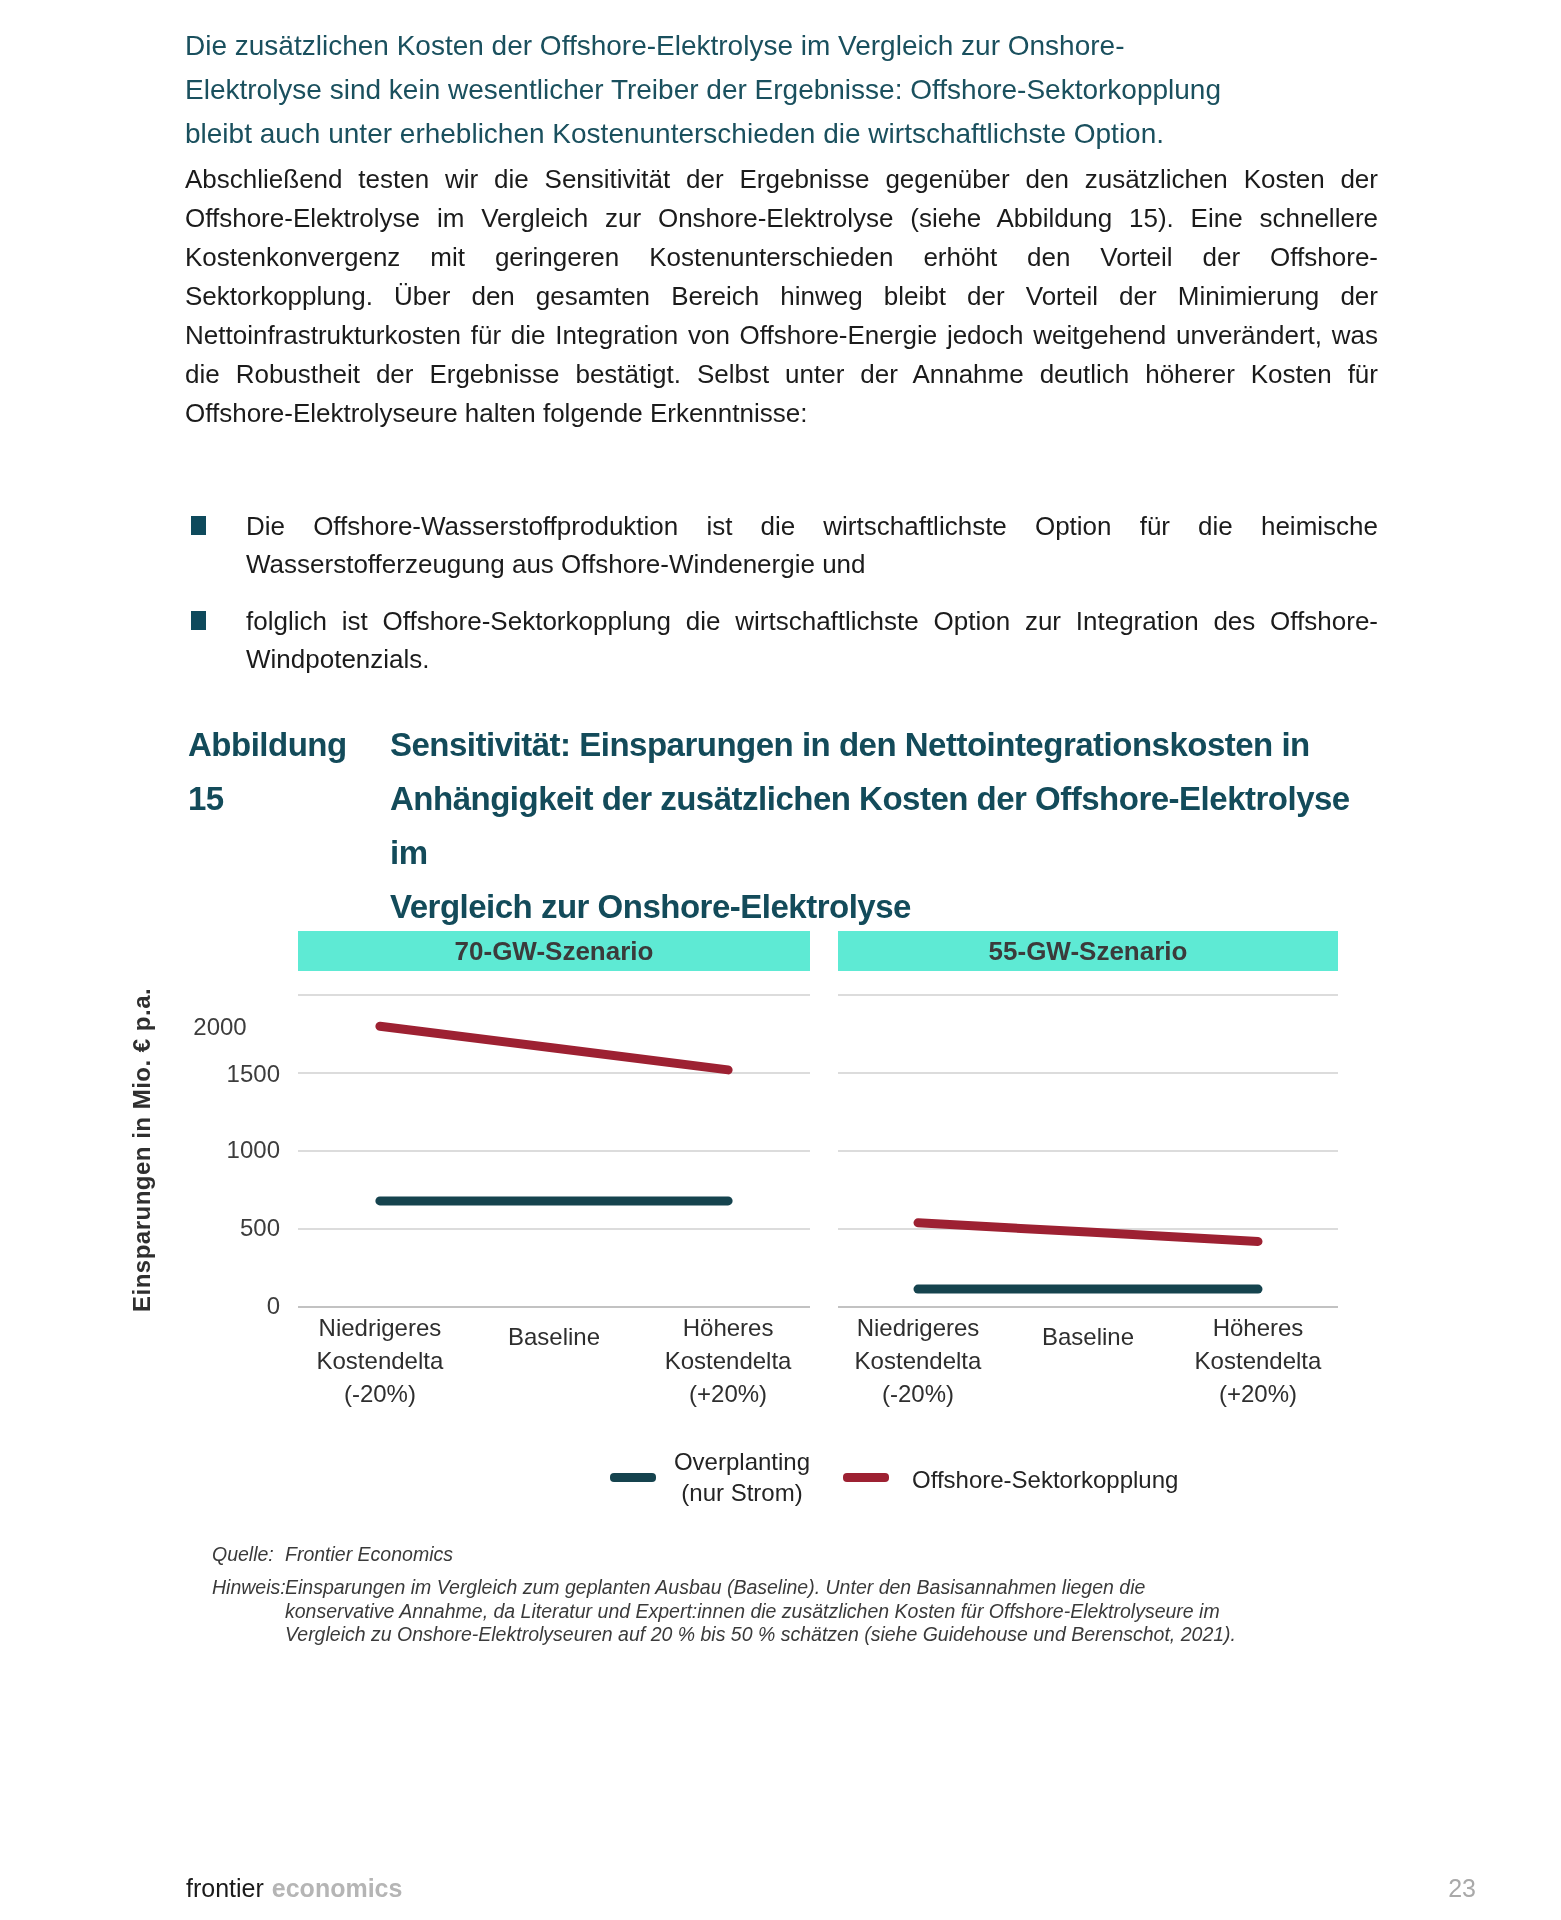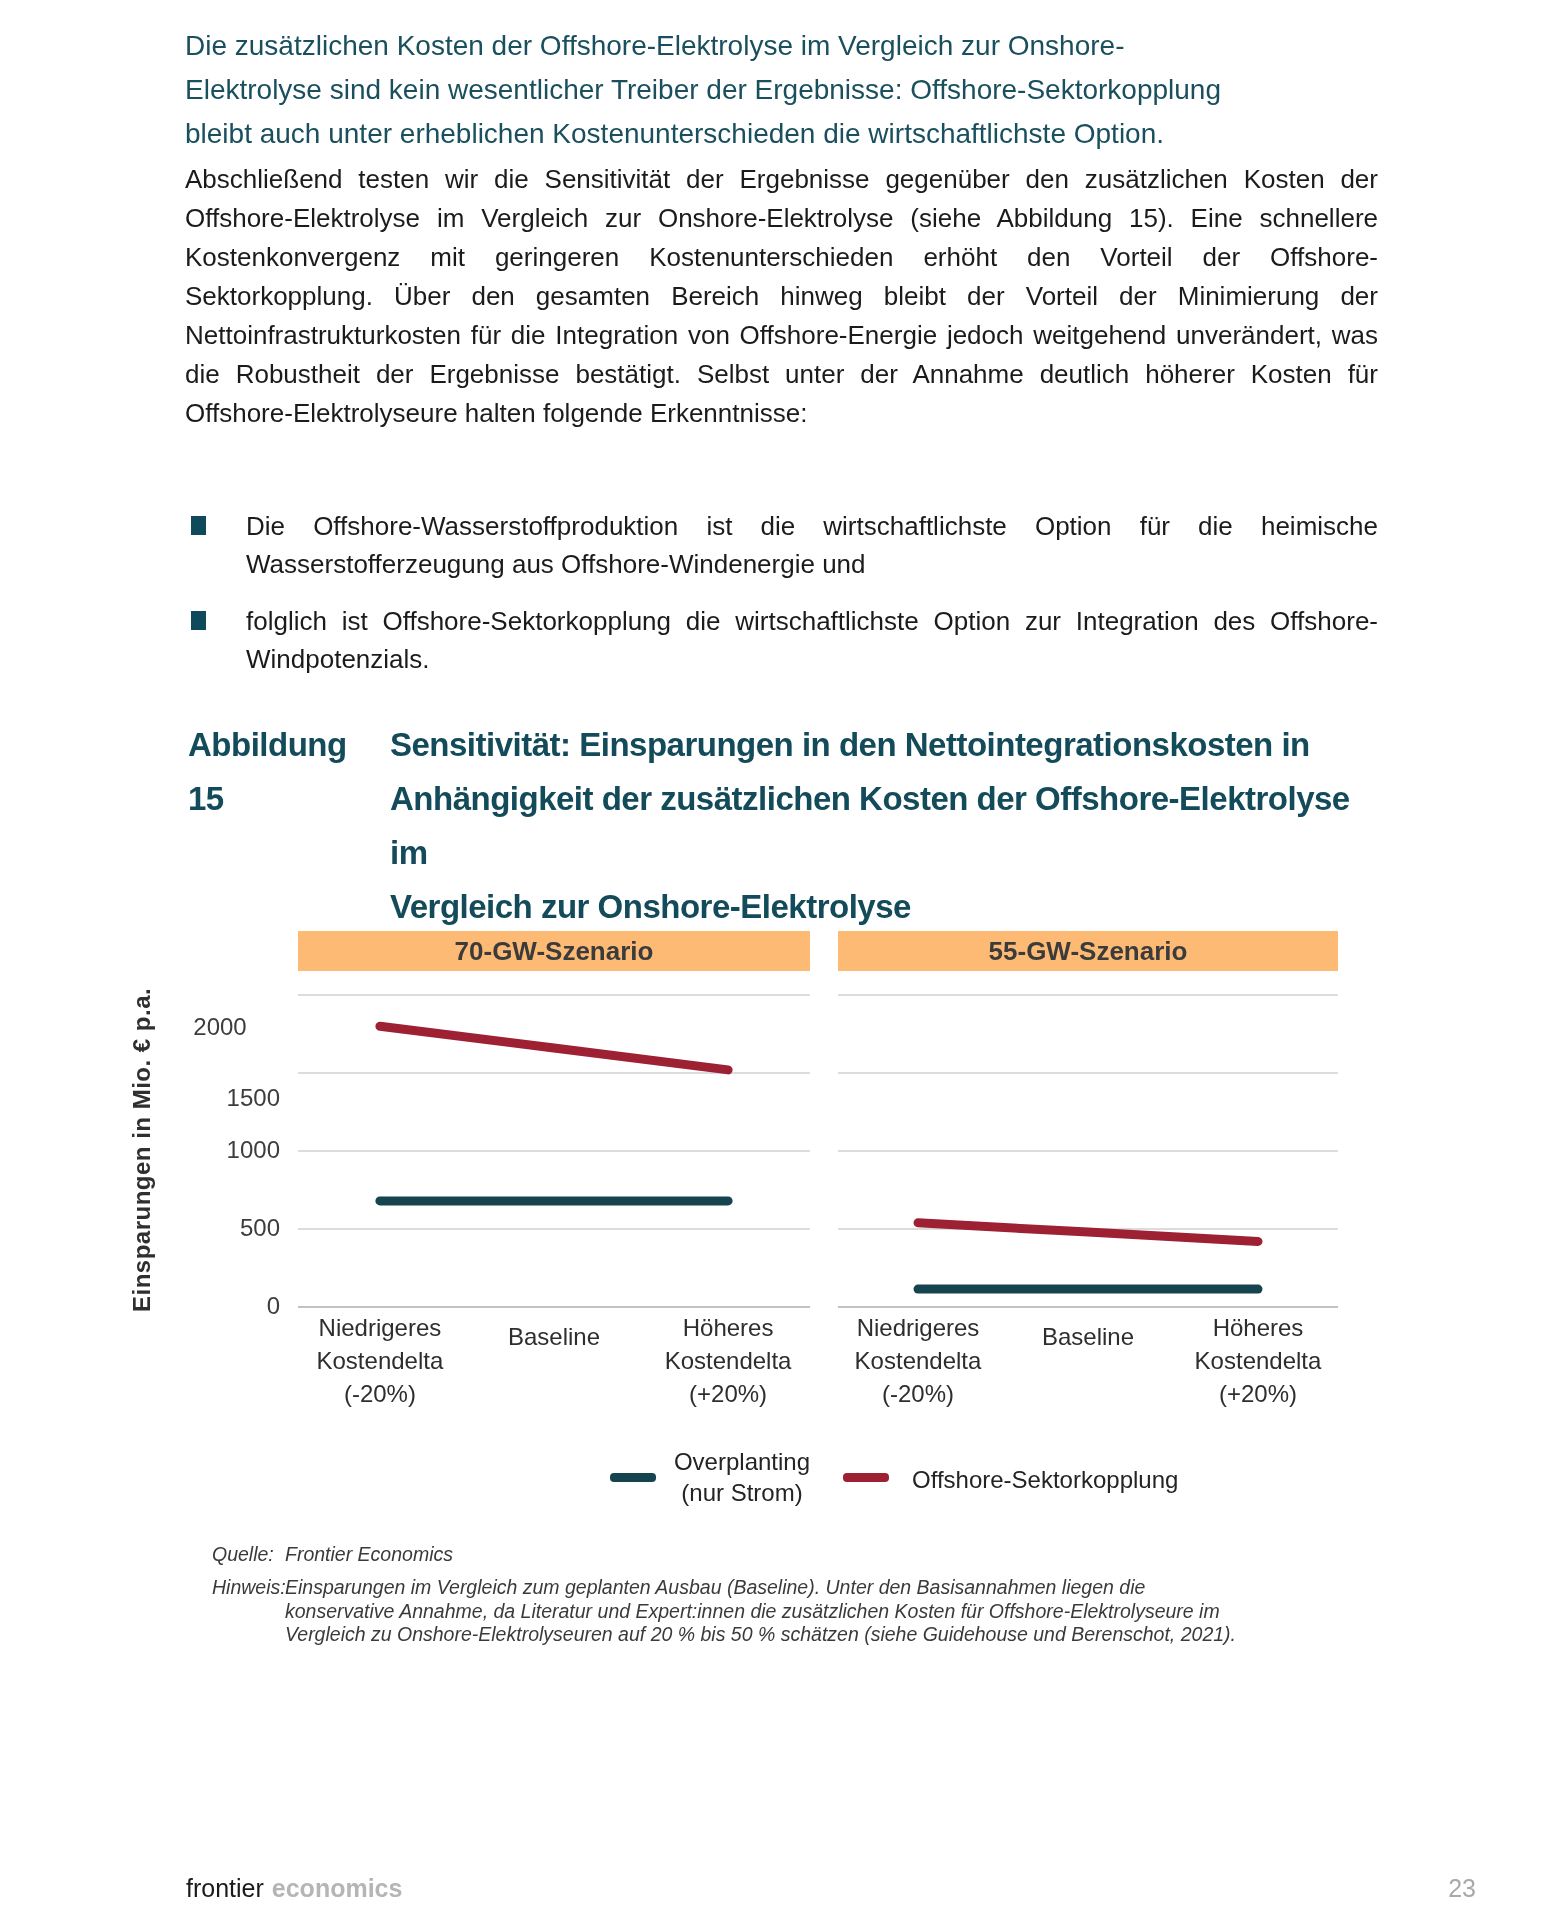--- a/index.html
+++ b/index.html
@@ -17,21 +17,21 @@
   .bullets{position:absolute;left:185px;top:507px;width:1193px;}
   .bullet-row{position:relative;margin-bottom:19px;}
   .bullet-marker{position:absolute;left:6px;top:9px;width:15px;height:19px;background:#0e4a5c;}
   .bullet-text{margin-left:61px;width:1132px;font-size:26px;line-height:38px;color:#1b1b1b;text-align:justify;}
   
   .fig-caption{position:absolute;left:188px;top:718px;display:flex;
     font-size:33px;line-height:54px;font-weight:700;color:#134b5a;letter-spacing:-0.5px;}
   .fig-caption .fig-label{width:190px;flex:none;}
   .fig-caption .fig-title-lines{width:1000px;margin-left:12px;}
   
-  .panel-header{position:absolute;top:931px;height:40px;background:#fdba74;
+  .panel-header{position:absolute;top:931px;height:40px;background:#5eead4;
     display:flex;align-items:center;justify-content:center;
     font-size:26px;font-weight:700;color:#3b3b3b;}
   #panel-header-0{left:298px;width:512px;}
   #panel-header-1{left:838px;width:500px;}
   .panel-svg{position:absolute;top:975px;}
   #panel-svg-0{left:298px;}
   #panel-svg-1{left:838px;}
   .y-axis-title{position:absolute;left:128px;top:985px;height:330px;width:40px;
     writing-mode:vertical-rl;transform:rotate(180deg);
     font-size:24px;font-weight:700;color:#2f2f2f;text-align:center;letter-spacing:0.5px;}
@@ -112,21 +112,21 @@
       <line x1="0" x2="500" y1="254" y2="254" stroke="#dcdcdc" stroke-width="2"></line>
       <line x1="0" x2="500" y1="332" y2="332" stroke="#c2c2c2" stroke-width="2"></line>
       <polyline points="80.0,314.1 250.0,314.1 420.0,314.1" fill="none" stroke="#15434e" stroke-width="9" stroke-linecap="round"></polyline>
       <polyline points="80.0,247.8 250.0,257.1 420.0,266.5" fill="none" stroke="#9d2132" stroke-width="9" stroke-linecap="round"></polyline>
     </svg>
 
   <div id="yticks">
       <div class="y-tick" style="top: 1291px;">0</div>
       <div class="y-tick" style="top: 1213px;">500</div>
       <div class="y-tick" style="top: 1135px;">1000</div>
-      <div class="y-tick" style="top: 1083px;">1500</div>
+      <div class="y-tick" style="top: 1059px;">1500</div>
       <div class="y-tick" style="top: 1012px; text-align: center;">2000</div>
     </div>
   <div id="xlabels">
       <div class="x-label" style="left: 259.92px; top: 1311px;">
         <div>Niedrigeres</div>
         <div>Kostendelta</div>
         <div style="margin-top: 0px;">(-20%)</div>
       </div>
       <div class="x-label" style="left: 434px; top: 1320px;">
         <div>Baseline</div>

